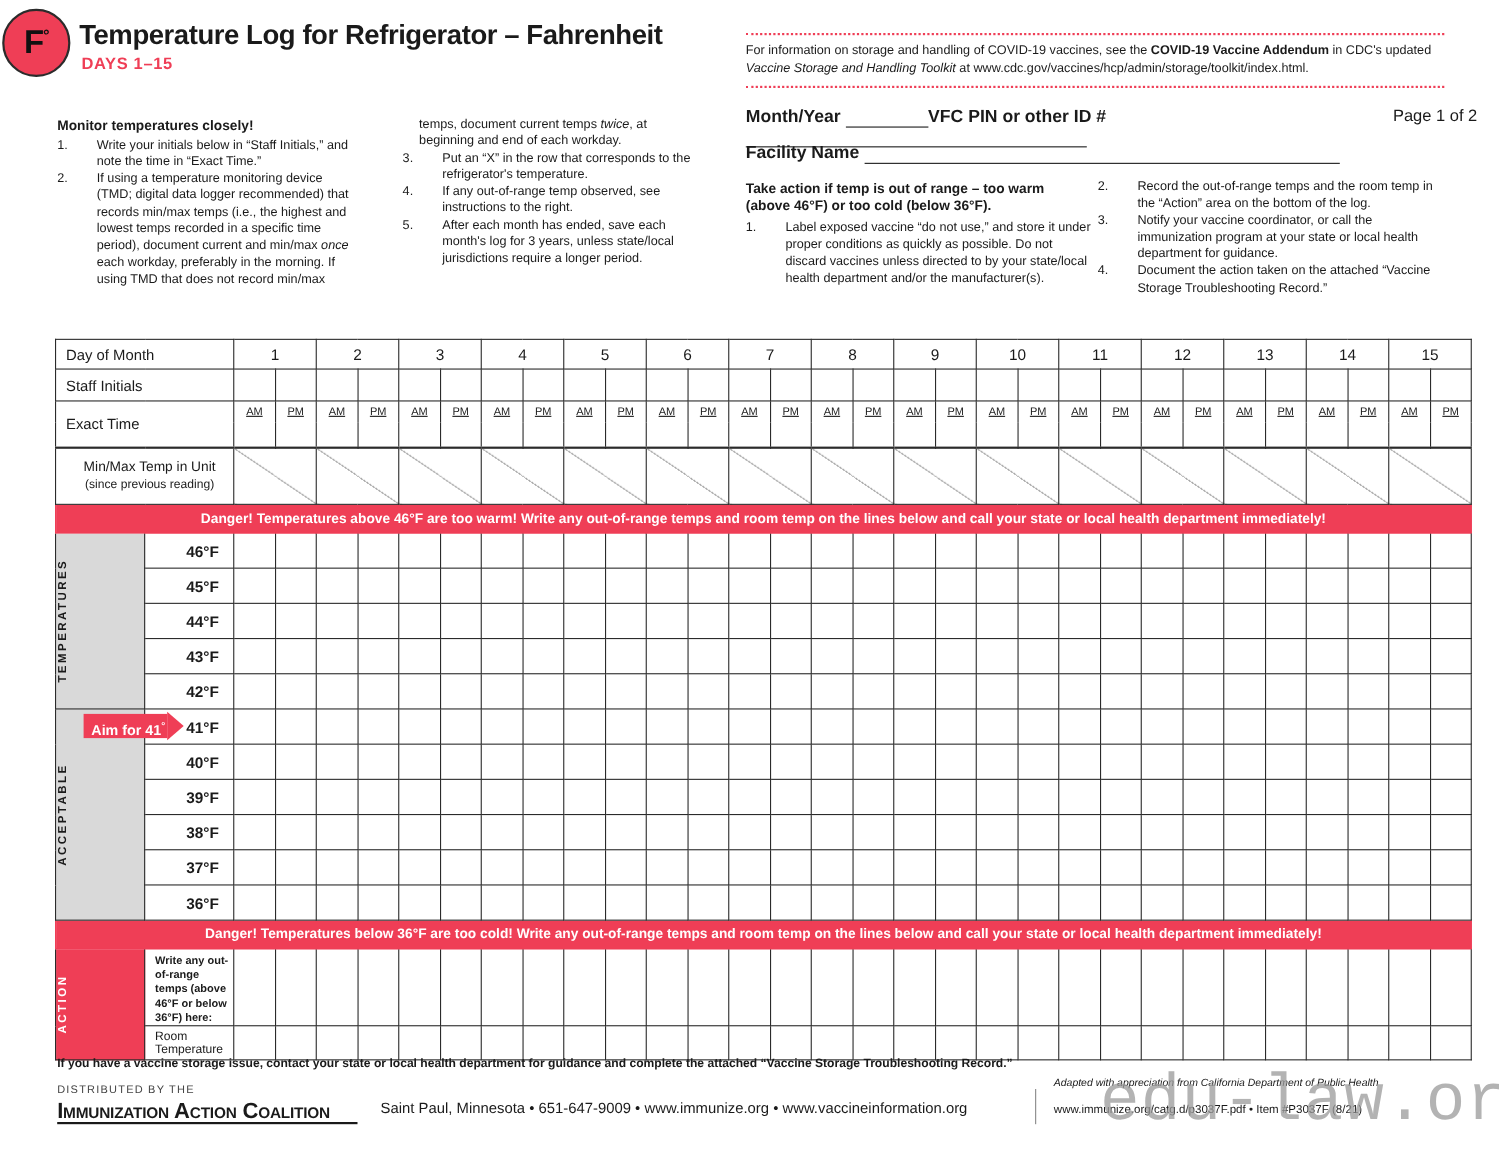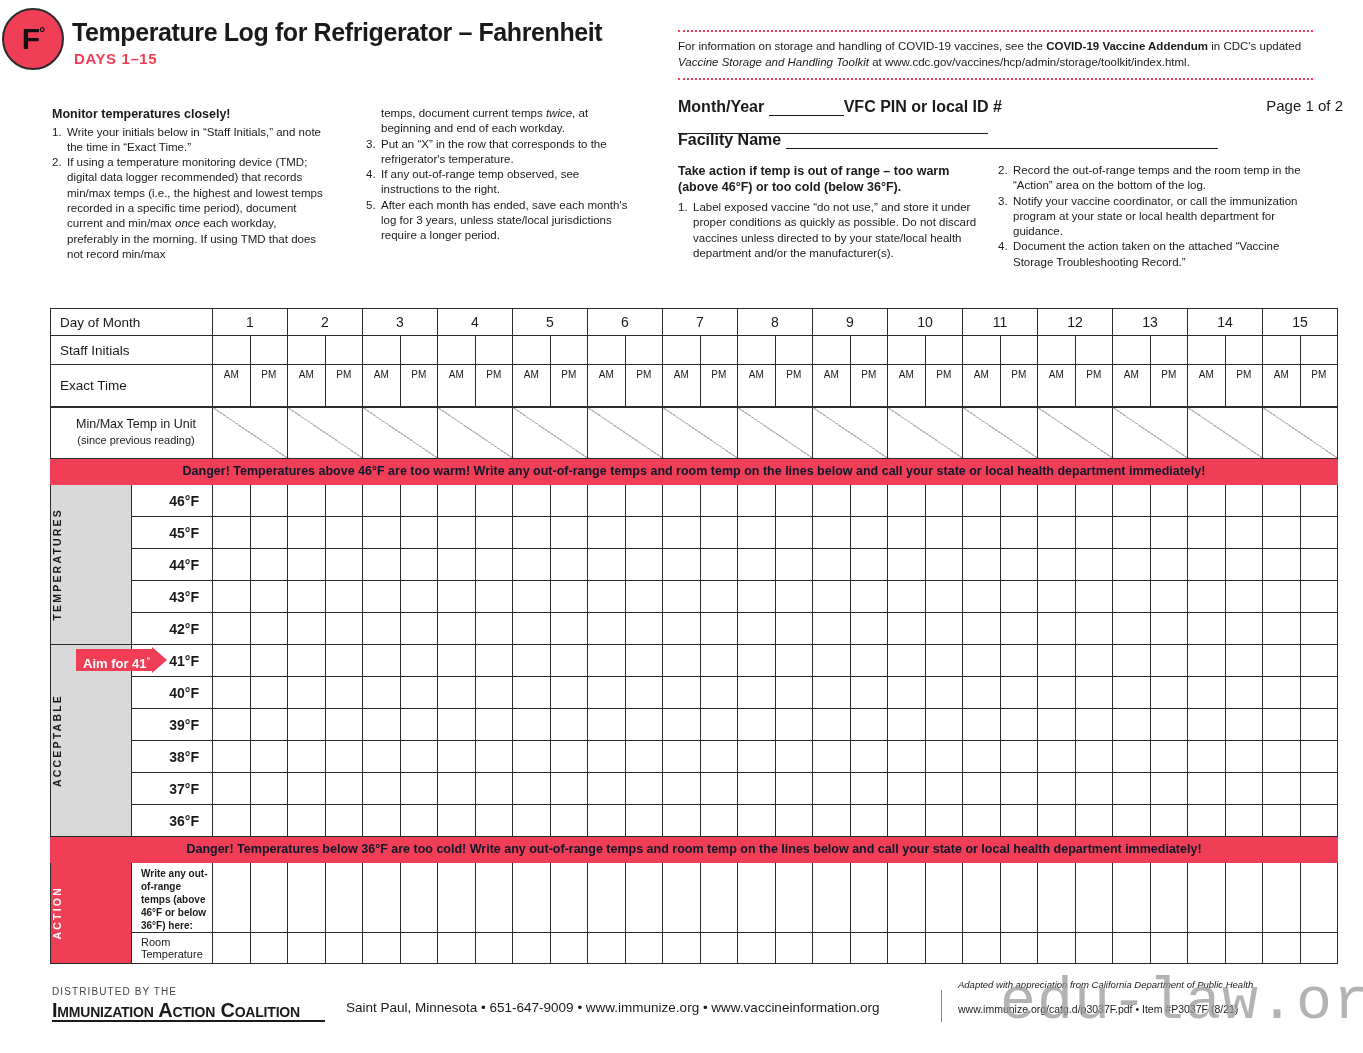--- a/index.html
+++ b/index.html
@@ -21,21 +21,21 @@
   .logo-circle sup{font-size:15px;vertical-align:super;}
   .main-title{position:absolute;left:72px;top:18px;font-size:25px;font-weight:bold;letter-spacing:-0.4px;white-space:nowrap;}
   .sub-title{position:absolute;left:74px;top:50px;font-size:15px;font-weight:bold;color:#ef3e56;letter-spacing:0.6px;}
 
   
   .instr{position:absolute;font-size:11.5px;line-height:1.33;}
   .instr-head{font-weight:bold;font-size:12.5px;margin-bottom:2px;}
   .ol{list-style:none;margin:0;padding:0;}
   .ol li{display:flex;margin-bottom:0px;}
   .ol li .num{width:15px;flex:0 0 15px;}
-  .ol li .txt{flex:1;}
+  .ol li .txt{flex:1;margin-left:21px;}
   .col1{left:52px;top:106px;width:272px;}
   .col2{left:366px;top:106px;width:262px;}
   .col2 .ol li .num{width:15px;}
   i{font-style:italic;}
 
   
   .covid-box{
     position:absolute;left:678px;top:30px;width:635px;
     border-top:2px dotted #ef3e56;border-bottom:2px dotted #ef3e56;
     padding:7px 0 7px 0;font-size:11.5px;line-height:1.38;
@@ -58,35 +58,35 @@
   .sidecol{width:24px;}
   .tempcol{width:98px;margin-left:12px;}
   .daycell{width:74.0px;}
 
   .row-day td{height:26px;}
   .day-num{text-align:center;font-size:14px;}
   .lbl-cell{padding-left:9px;font-size:13.5px;}
   .row-staff td{height:28px;}
   .row-ampm td{height:19px;}
   .row-time td{height:22px;}
-  .ampm{font-size:10px;text-align:center;width:37px;}
+  .ampm{font-size:10px;text-align:center;width:37px;text-decoration:underline;}
   .half{width:37px;}
   .dotted-l{border-left:1px dotted #999 !important;}
   .nb-b{border-bottom:none !important;}
   .nb-t{border-top:none !important;}
   .row-minmax td{height:50px;vertical-align:middle;text-align:center;}
   .minmax-lbl{padding-left:9px;font-size:12.5px;line-height:1.25;}
   .minmax-lbl small{font-size:11px;}
   .diag{
     background-image:linear-gradient(to top right, transparent calc(50% - 0.5px), #aaa calc(50% - 0.5px), #aaa calc(50% + 0.5px), transparent calc(50% + 0.5px));
   }
   .thick-t{border-top:2px solid #2b2b2b !important;}
 
   .danger{
-    background:#ef3e56;color:#0f172a;font-weight:bold;font-size:12.5px;
+    background:#ef3e56;color:#ffffff;font-weight:bold;font-size:12.5px;
     text-align:center;height:25px;line-height:25px;white-space:nowrap;
     border:1px solid #ef3e56;
   }
   .row-temp td{height:31px;}
   .temp-val{text-align:right;padding-right:13px;font-size:14px;font-weight:bold;}
   .side-gray{background:#d9d9d9;border:1px solid #2b2b2b;}
   .vert{
     writing-mode:vertical-rl;transform:rotate(180deg);
     font-size:10.5px;font-weight:bold;letter-spacing:2.2px;text-align:center;white-space:nowrap;
   }
@@ -171,21 +171,21 @@
     </ul>
   </div>
 
   <div class="covid-box">
     <span>For information on storage and handling of COVID-19 vaccines, see the </span><b>COVID-19 Vaccine Addendum</b><span> in CDC's</span>
     <span>updated </span><i>Vaccine Storage and Handling Toolkit</i><span> at www.cdc.gov/vaccines/hcp/admin/storage/toolkit/index.html.</span>
   </div>
 
   <div class="field-row fr1">
     <span>Month/Year</span>
-    <span class="uline" style="width:75px;"></span><span>VFC PIN or local ID #</span><span class="uline" style="width:310px;"></span>
+    <span class="uline" style="width:75px;"></span><span>VFC PIN or other ID #</span><span class="uline" style="width:310px;"></span>
   </div>
   <div class="field-row fr2">
     <span>Facility Name</span>
     <span class="uline" style="width:432px;"></span>
   </div>
   <div class="page-num">Page 1 of 2</div>
 
   <div class="action-head">
     <span>Take action if temp is out of range – too warm</span><br>
     <span>(above 46°F) or too cold (below 36°F).</span>
@@ -797,20 +797,21 @@
             <td class="half dotted-l"></td>
           </tr>
         </tbody>
     </table>
     <div class="aim" id="aim-arrow" style="top: 339px;">
       <div class="body"><span>Aim for 41</span><span class="deg">°</span></div>
       <div class="tip"></div>
     </div>
   </div>
 
+  <div class="foot-note">If you have a vaccine storage issue, contact your state or local health department for guidance and complete the attached “Vaccine Storage Troubleshooting Record.”</div>
   <div class="dist">DISTRIBUTED BY THE</div>
   <div class="iac">Immunization Action Coalition</div>
   <div class="iac-underline"></div>
   <div class="addr">Saint Paul, Minnesota • 651-647-9009 • www.immunize.org • www.vaccineinformation.org</div>
   <div class="divider"></div>
   <div class="adapted">Adapted with appreciation from California Department of Public Health</div>
   <div class="src">www.immunize.org/catg.d/p3037F.pdf • Item #P3037F (8/21)</div>
   <div class="watermark">edu-law.org</div>
 
 </div>

